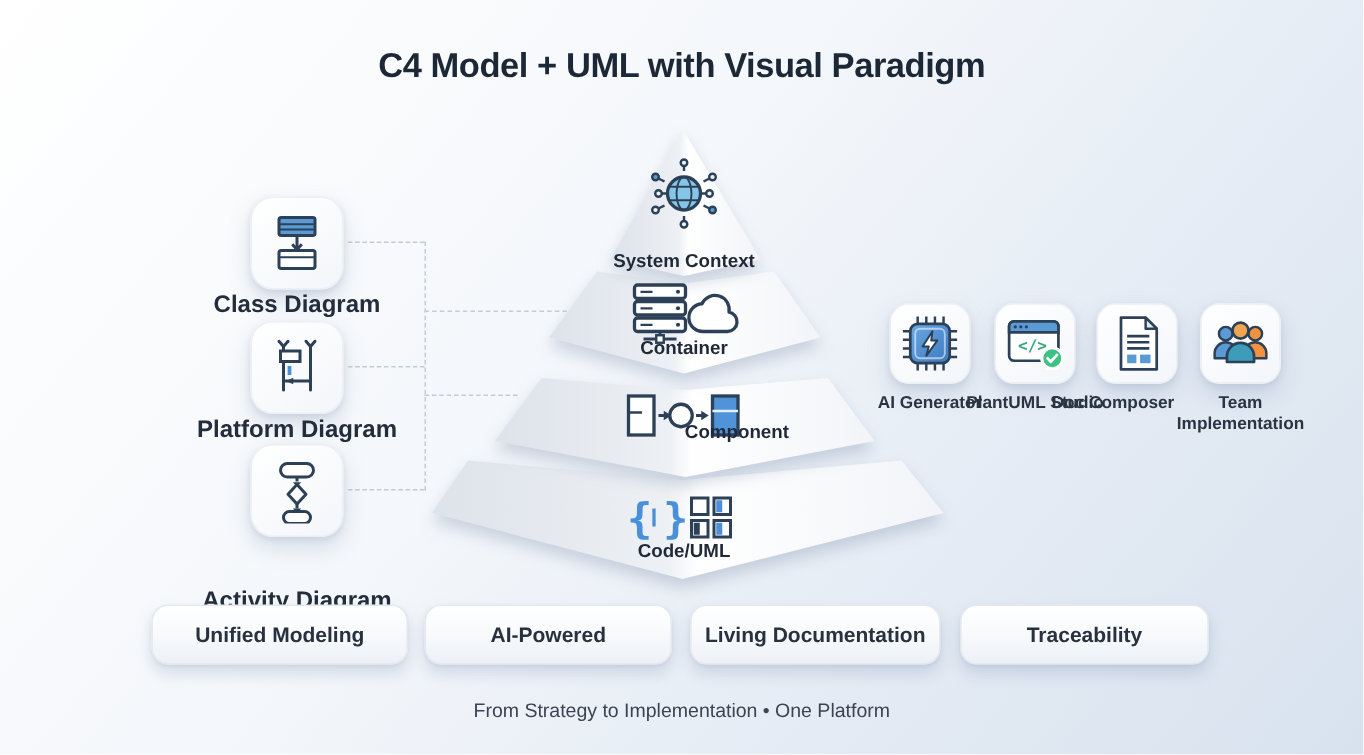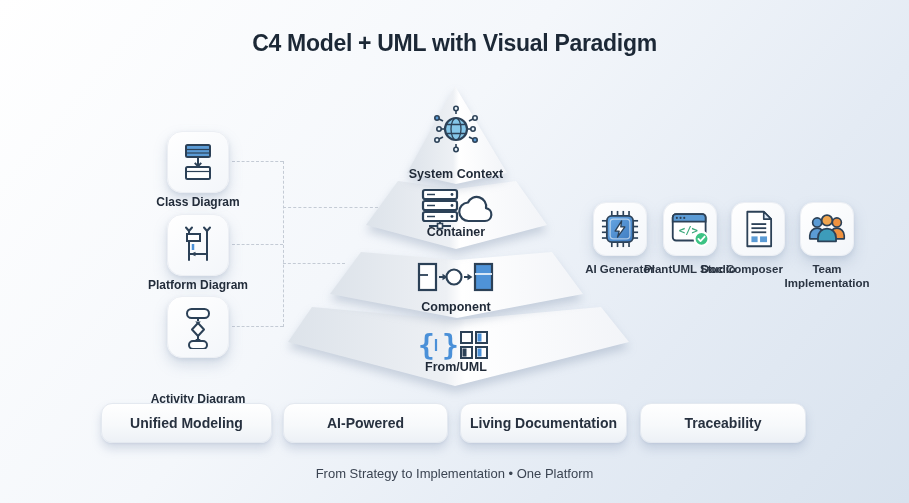--- a/index.html
+++ b/index.html
@@ -34,21 +34,21 @@
     border: 1px solid #eceff4;
     border-radius: 15px;
     box-shadow: 0 7px 14px rgba(130, 150, 180, 0.28), 0 2px 4px rgba(140,155,180,0.18);
     display: flex; align-items: center; justify-content: center;
     cursor: pointer;
   }
   .card-lg { width: 62px; height: 62px; left: 167px; }
   .card-sm { width: 54px; height: 54px; top: 202px; border-radius: 13px; }
   .tool-label {
     position: absolute; text-align: center;
-    font-size: 12px; font-weight: 700; color: #232d3b;
+    font-size: 16px; font-weight: 700; color: #232d3b;
   }
   .tool-label-sm {
     position: absolute; text-align: center;
     font-size: 11.5px; font-weight: 600; line-height: 14px; color: #2a3442;
     width: 96px; top: 262px;
   }
   .left-label { width: 140px; left: 128px; }
   
   .dash-h { position: absolute; height: 0; border-top: 1.5px dashed #c4cbd5; }
   .dash-v { position: absolute; width: 0; border-left: 1.5px dashed #c4cbd5; }
@@ -155,37 +155,37 @@
     <rect x="3" y="5" width="17" height="26" fill="#ffffff" stroke="#2c4157" stroke-width="2.2"></rect>
     <line x1="3" y1="16" x2="12" y2="16" stroke="#2c4157" stroke-width="1.8"></line>
     <line x1="23" y1="18" x2="27" y2="18" stroke="#2c4157" stroke-width="2"></line>
     <path d="M26.5 14.8 l5 3.2 -5 3.2 Z" fill="#2c4157"></path>
     <circle cx="38" cy="18" r="7.5" fill="#ffffff" stroke="#2c4157" stroke-width="2.2"></circle>
     <line x1="48" y1="18" x2="52" y2="18" stroke="#2c4157" stroke-width="2"></line>
     <path d="M51.5 14.8 l5 3.2 -5 3.2 Z" fill="#2c4157"></path>
     <rect x="59" y="5" width="17" height="26" fill="#4f93d8" stroke="#2c4157" stroke-width="2.2"></rect>
     <line x1="59" y1="15" x2="76" y2="15" stroke="#e8f1fa" stroke-width="1.8"></line>
   </svg>
-  <div class="pyr-label" style="top:300px;">Component</div>
+  <div class="pyr-label" style="top:281px;text-align:right;">Component</div>
 
   <svg class="pyr-icon" style="left:417px; top:328px;" width="78" height="34" viewBox="0 0 78 34">
     <text x="1" y="27" font-size="28" font-weight="bold" fill="#4a90d8">{</text>
     <line x1="19" y1="11" x2="19" y2="23" stroke="#4a90d8" stroke-width="2.2"></line>
     <text x="25" y="27" font-size="28" font-weight="bold" fill="#4a90d8">}</text>
     <g fill="none" stroke="#2c4157" stroke-width="2">
       <rect x="44" y="4" width="11" height="11"></rect>
       <rect x="59" y="4" width="11" height="11"></rect>
       <rect x="44" y="19" width="11" height="11"></rect>
       <rect x="59" y="19" width="11" height="11"></rect>
     </g>
     <rect x="60.5" y="5.5" width="4" height="8" fill="#4a90d8"></rect>
     <rect x="45.5" y="20.5" width="4" height="8" fill="#2c4157"></rect>
     <rect x="60.5" y="20.5" width="4" height="8" fill="#4a90d8"></rect>
   </svg>
-  <div class="pyr-label" style="top:360px;">From/UML</div>
+  <div class="pyr-label" style="top:360px;">Code/UML</div>
 
   <div class="dash-h" style="left:232px; top:161px; width:51px;"></div>
   <div class="dash-h" style="left:232px; top:244px; width:51px;"></div>
   <div class="dash-h" style="left:232px; top:326px; width:51px;"></div>
   <div class="dash-v" style="left:283px; top:161px; height:166px;"></div>
   <div class="dash-h" style="left:283px; top:207px; width:95px;"></div>
   <div class="dash-h" style="left:283px; top:263px; width:62px;"></div>
 
   <div class="tool-card card-lg" style="top:131px;">
     <svg width="44" height="44" viewBox="0 0 44 44">

